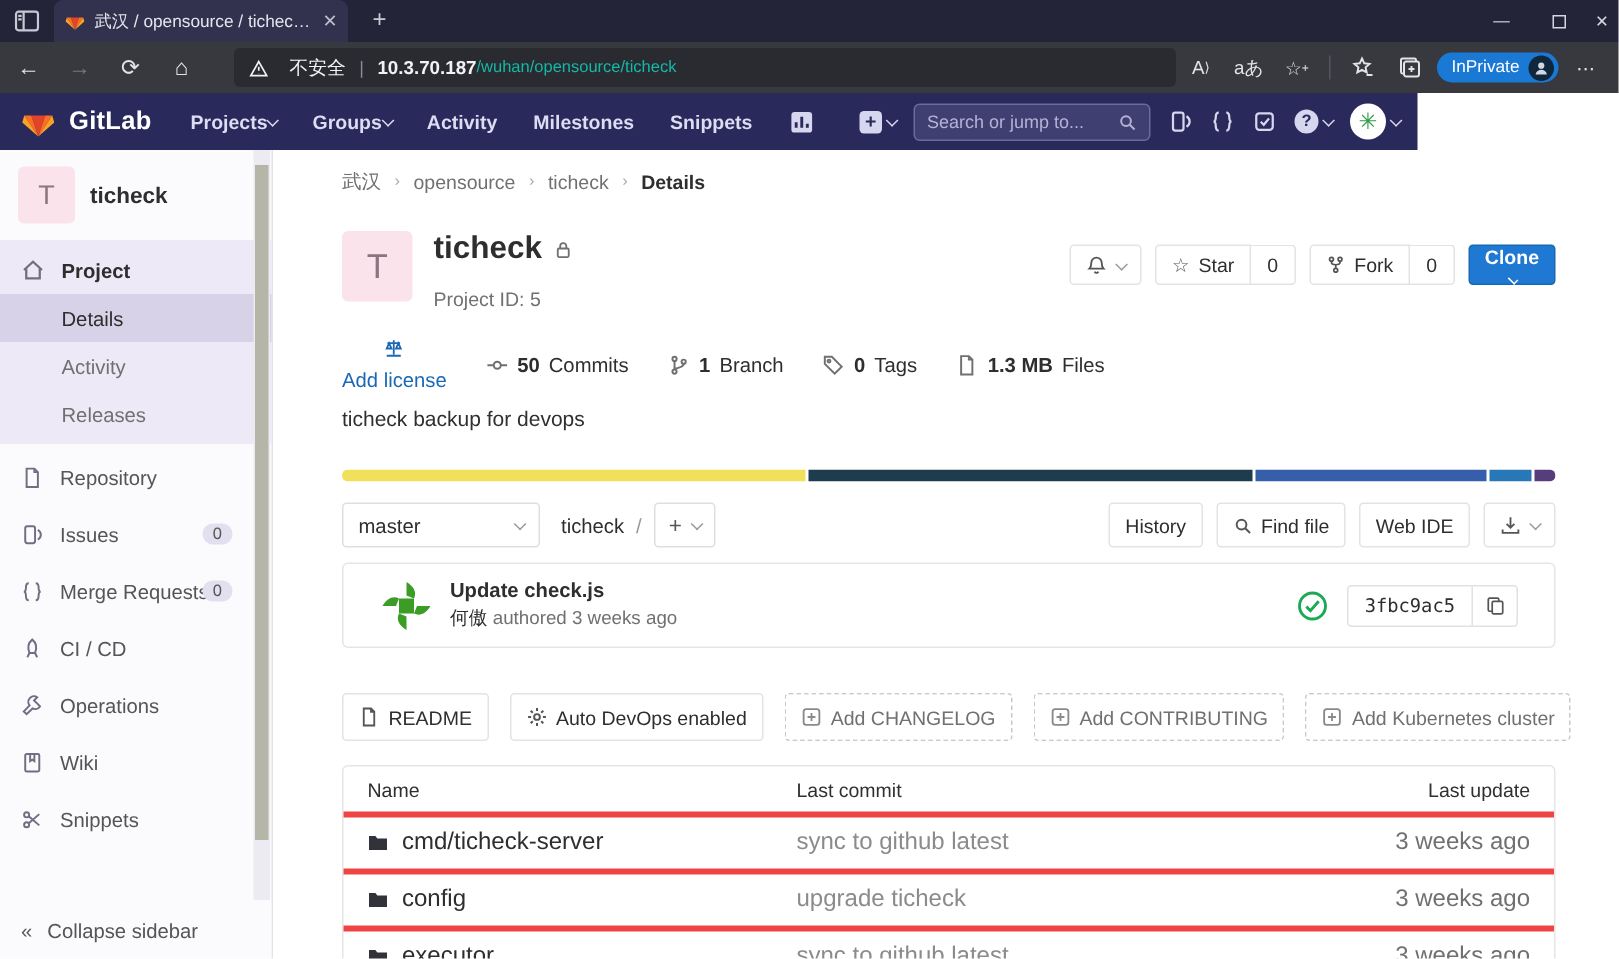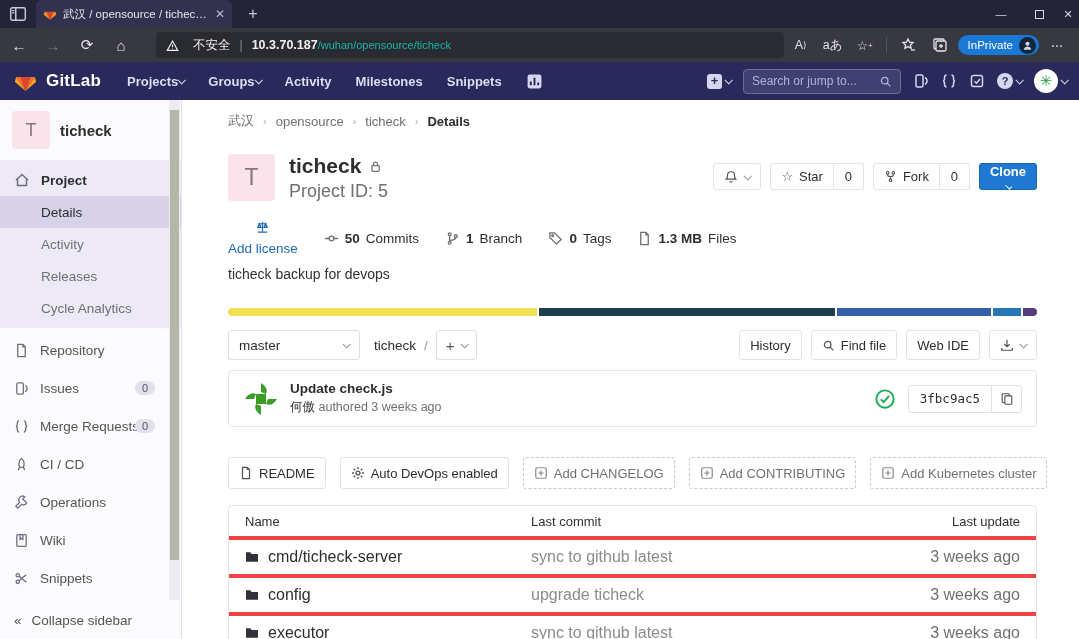--- a/index.html
+++ b/index.html
@@ -37,21 +37,21 @@
   .tb-ic { width:28px; height:26px; display:flex; align-items:center; justify-content:center;
     color:#e3e3ea; font-size:12.5px; }
   .tb-div { width:1px; height:16px; background:#55555e; margin:0 3px; }
   .inprivate { height:20px; background:#1a79d4; border-radius:11px; display:flex; align-items:center;
     padding:0 3px 0 10px; gap:6px; }
   .inprivate-label { color:#fff; font-size:11.5px; }
   .ip-avatar { width:17px; height:17px; border-radius:50%; background:#10263d; color:#cfd8e3;
     display:flex; align-items:center; justify-content:center; }
 
   
-  #glnav { position:absolute; left:0; top:62px; width:1079px; height:38px; background:#29295c;
+  #glnav { position:absolute; left:0; top:62px; width:945px; height:38px; background:#29295c;
     display:flex; align-items:center; }
   .gl-brand { display:flex; align-items:center; margin-left:13px; gap:8px; }
   .gl-brand-name { color:#fff; font-size:17px; font-weight:700; letter-spacing:.2px; }
   .gl-items { display:flex; align-items:center; margin-left:26px; gap:24px; }
   .gl-item { color:#dcdcf2; font-size:13px; font-weight:700; display:flex; align-items:center; gap:0;
     white-space:nowrap; }
   .chev { width:6px; height:6px; border-right:1.5px solid currentColor; border-bottom:1.5px solid currentColor;
     transform:rotate(45deg) translateY(-1px); display:inline-block; }
   .gl-right { position:absolute; right:12px; display:flex; align-items:center; gap:12px; }
   .gl-ic { color:#d6d6ee; display:flex; align-items:center; gap:3px; }
@@ -95,21 +95,21 @@
   .breadcrumb { display:flex; align-items:center; gap:9px; font-size:13px; color:#707070; }
   .bc-sep { color:#a8a8a8; font-size:11px; }
   .bc-current { color:#2e2e2e; font-weight:700; }
 
   .proj-header { margin-top:24px; display:flex; align-items:flex-start; }
   .proj-avatar { width:47px; height:47px; border-radius:4px; background:#fbe3ec; color:#8a7580;
     font-size:23px; display:flex; align-items:center; justify-content:center; }
   .proj-titlebox { margin-left:14px; }
   .proj-title { font-size:21px; font-weight:700; color:#2e2e2e; display:flex; align-items:center; gap:8px; }
   .proj-title .ic { color:#707070; }
-  .proj-id { margin-top:3px; font-size:18px; color:#707070; }
+  .proj-id { margin-top:14px; font-size:13px; color:#707070; }
   .header-actions { margin-left:auto; margin-top:9px; display:flex; align-items:center; gap:9px; }
   .btn { height:27px; background:#fff; border:1px solid #e3e3e3; border-radius:3px; color:#2e2e2e;
     font-size:13px; display:inline-flex; align-items:center; gap:6px; padding:0 10px; white-space:nowrap; }
   .btn .ic { color:#555; }
   .btn-group { display:inline-flex; }
   .btn-group .btn:first-child { border-radius:3px 0 0 3px; }
   .btn-group .btn.count { border-left:none; border-radius:0 3px 3px 0; min-width:30px; justify-content:center; }
   .btn-primary { background:#1f78d1; border-color:#1968b3; color:#fff; font-weight:700;flex-direction:column; }
 
   .stats-row { margin-top:18px; display:flex; align-items:center; gap:26px; font-size:13.5px; }
@@ -130,21 +130,21 @@
   .branch-select .chev { margin-left:auto; color:#999; }
   .tree-path { margin-left:14px; font-size:13.5px; color:#2e2e2e; }
   .tree-sep { margin:0 8px; color:#999; font-size:13.5px; }
   .plus-btn { height:30px; border:1px solid #dfdfdf; border-radius:3px; display:inline-flex;
     align-items:center; padding:0 9px; gap:6px; color:#555; font-size:15px; }
   .plus-btn .chev { color:#999; }
   .tree-right { margin-left:auto; display:flex; align-items:center; gap:9px; }
   .btn30 { height:30px; }
 
   .commit-box { margin-top:10px; border:1px solid #e5e5e5; border-radius:4px; height:57px;
-    display:flex; align-items:center; padding:0 14px; }
+    display:flex; align-items:center; padding:0 24px; }
   .commit-info { margin-left:11px; }
   .commit-title { font-size:13.5px; font-weight:700; color:#2e2e2e; }
   .commit-meta { margin-top:3px; font-size:12.5px; color:#707070; }
   .commit-meta .author { color:#2e2e2e; }
   .commit-right { margin-left:auto; display:flex; align-items:center; gap:12px; }
   .status-ok { color:#1aaa55; }
   .sha-group { display:inline-flex; border:1px solid #e1e1e1; border-radius:3px; height:28px; align-items:stretch; }
   .sha { display:flex; align-items:center; padding:0 11px; font-family:"DejaVu Sans Mono", monospace;
     font-size:12.5px; color:#2e2e2e; }
   .copy-btn { display:flex; align-items:center; justify-content:center; width:30px; border-left:1px solid #e1e1e1;
@@ -339,23 +339,20 @@
     </div>
     <div class="sb-item sb-sub active">
         <span>Details</span>
       </div>
     <div class="sb-item sb-sub">
         <span>Activity</span>
       </div>
     <div class="sb-item sb-sub">
         <span>Releases</span>
       </div>
-    <div class="sb-item sb-sub">
-        <span>Cycle Analytics</span>
-      </div>
   </div>
   <div class="sb-group">
     <div class="sb-item">
       <span class="ic">
         <svg width="15" height="15" viewBox="0 0 16 16" fill="none" stroke="currentColor" stroke-width="1.4">
             <path d="M4 1.5h5.5L12 4v10.5H4z"></path>
             <path d="M9.5 1.5V4H12"></path>
           </svg>
       </span>
       <span>Repository</span>

